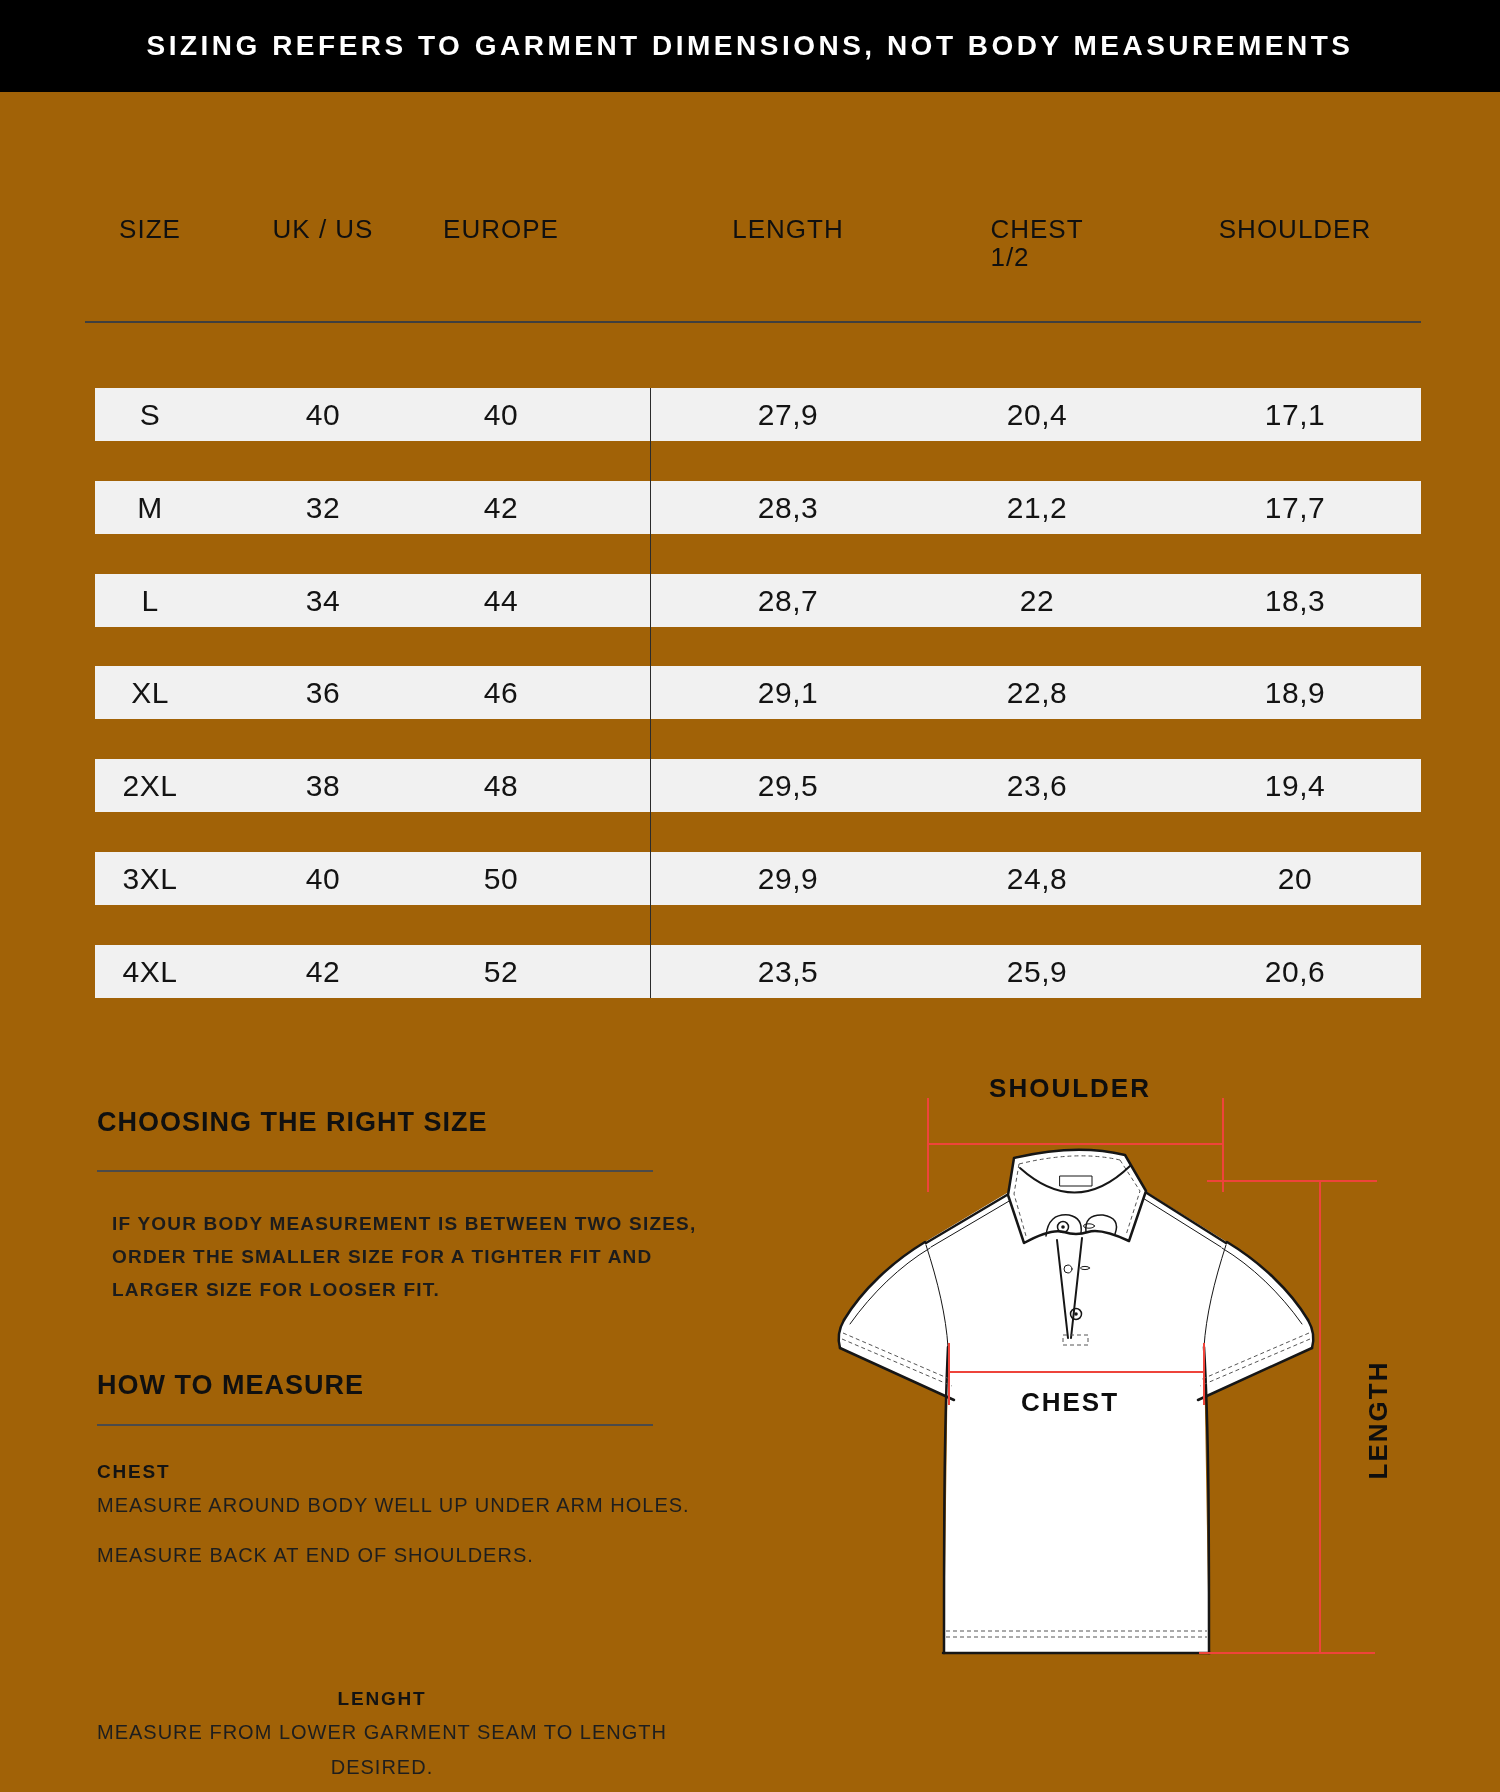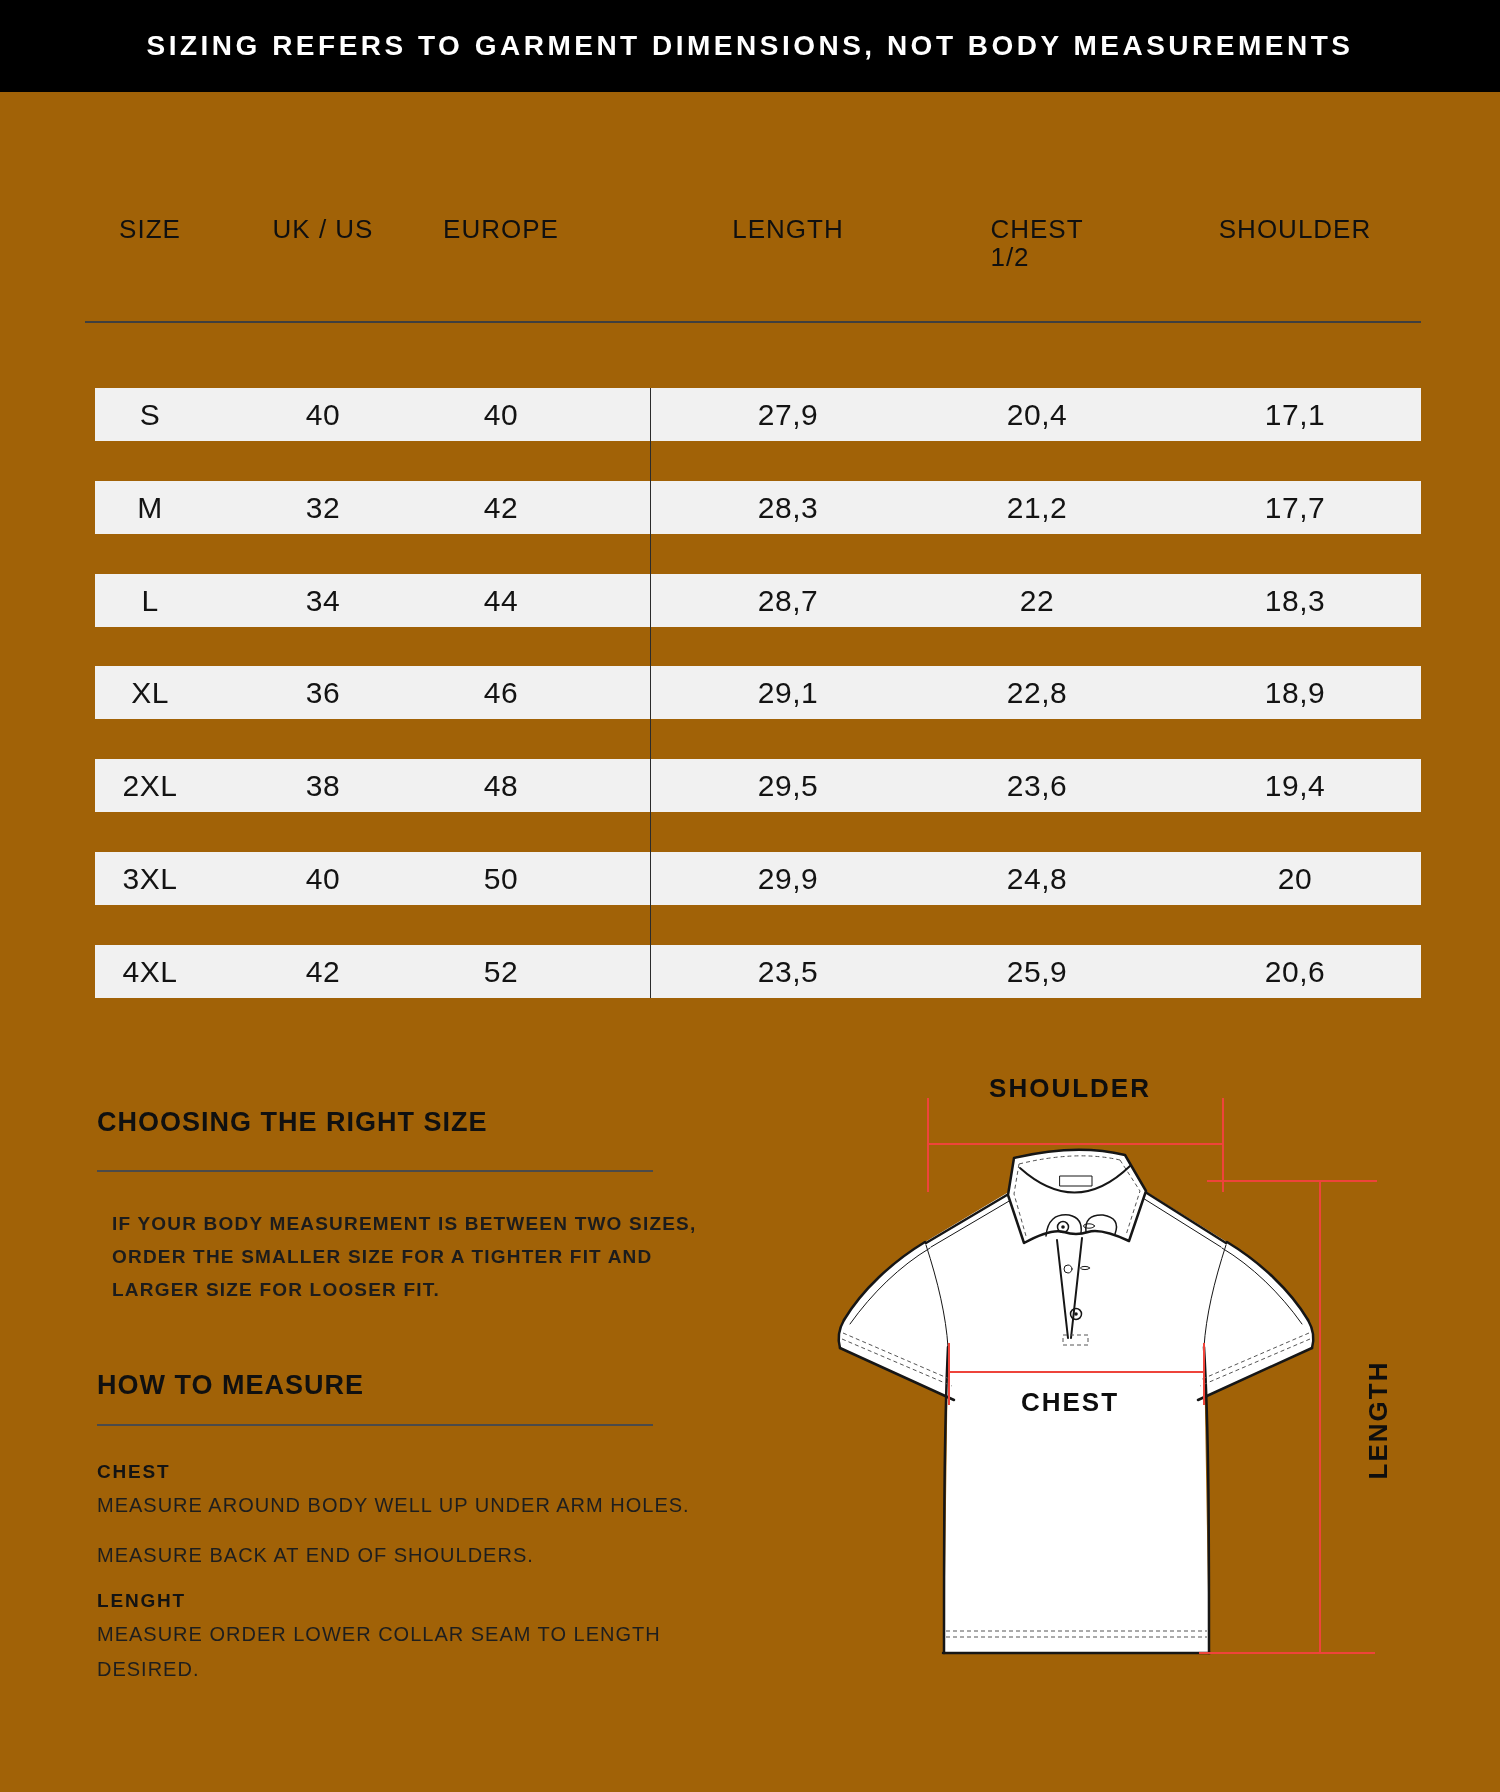--- a/index.html
+++ b/index.html
@@ -34,21 +34,21 @@
   
   .h2{position:absolute;left:97px;font-size:27px;font-weight:700;letter-spacing:1px;line-height:27px;white-space:nowrap;color:#101010;}
   .h2-choosing{top:1109px;}
   .h2-how{top:1372px;}
   .rule{position:absolute;left:97px;width:556px;height:2px;background:#4a4a4a;}
   .rule-1{top:1170px;}
   .rule-2{top:1424px;}
   .para{position:absolute;left:97px;top:1207px;font-size:19px;font-weight:700;letter-spacing:1.2px;color:#1c1c1c;margin-left:15px;}
   .para div{line-height:33px;white-space:nowrap;}
   .measure-item{position:absolute;left:97px;}
-  .mi-0{top:1455px;} .mi-1{top:1538px;} .mi-2{top:1584px;}
+  .mi-0{top:1455px;} .mi-1{top:1538px;} .mi-2{top:1682px;text-align:center;}
   .measure-term{font-size:19px;font-weight:700;letter-spacing:1.8px;line-height:33px;white-space:nowrap;color:#131313;}
   .measure-desc{font-size:20px;font-weight:400;letter-spacing:1px;color:#1e1e1e;}
   .measure-desc div{line-height:35px;white-space:nowrap;}
 
   
   .diagram-svg{position:absolute;left:780px;top:1060px;width:680px;height:620px;}
   .dlabel{position:absolute;font-size:26px;font-weight:700;letter-spacing:2px;white-space:nowrap;line-height:27px;color:#0e0e0e;}
   .dlabel-shoulder{left:1070px;top:1075px;transform:translateX(-50%);}
   .dlabel-chest{left:1070px;top:1389px;transform:translateX(-50%);}
   .dlabel-length{left:1378px;top:1420px;transform:translate(-50%,-50%) rotate(-90deg);}
@@ -167,21 +167,21 @@
       </div>
   </div>
   <div class="measure-item mi-1">
     <div class="measure-desc">
         <div>MEASURE BACK AT END OF SHOULDERS.</div>
       </div>
   </div>
   <div class="measure-item mi-2">
     <div class="measure-term">LENGHT</div>
     <div class="measure-desc">
-        <div>MEASURE ORDER LOWER COLLAR SEAM TO LENGTH</div>
+        <div>MEASURE FROM LOWER GARMENT SEAM TO LENGTH</div>
         <div>DESIRED.</div>
       </div>
   </div>
 
   <svg class="diagram-svg" viewBox="0 0 680 620" aria-hidden="true">
 
     <path class="whitefill" d="M232,130 Q296,150 360,128 L447,182 L424,290 L429,593 L164,593 L168,290 L145,182 Z"></path>
     <path class="whitefill" d="M145,182 C112,202 82,230 64,260 Q56,274 60,288 L174,340 L168,287 C165,252 157,216 145,182 Z"></path>
     <path class="whitefill" d="M447,182 C480,202 510,230 528,260 Q536,274 532,288 L418,340 L424,287 C427,252 435,216 447,182 Z"></path>
 

